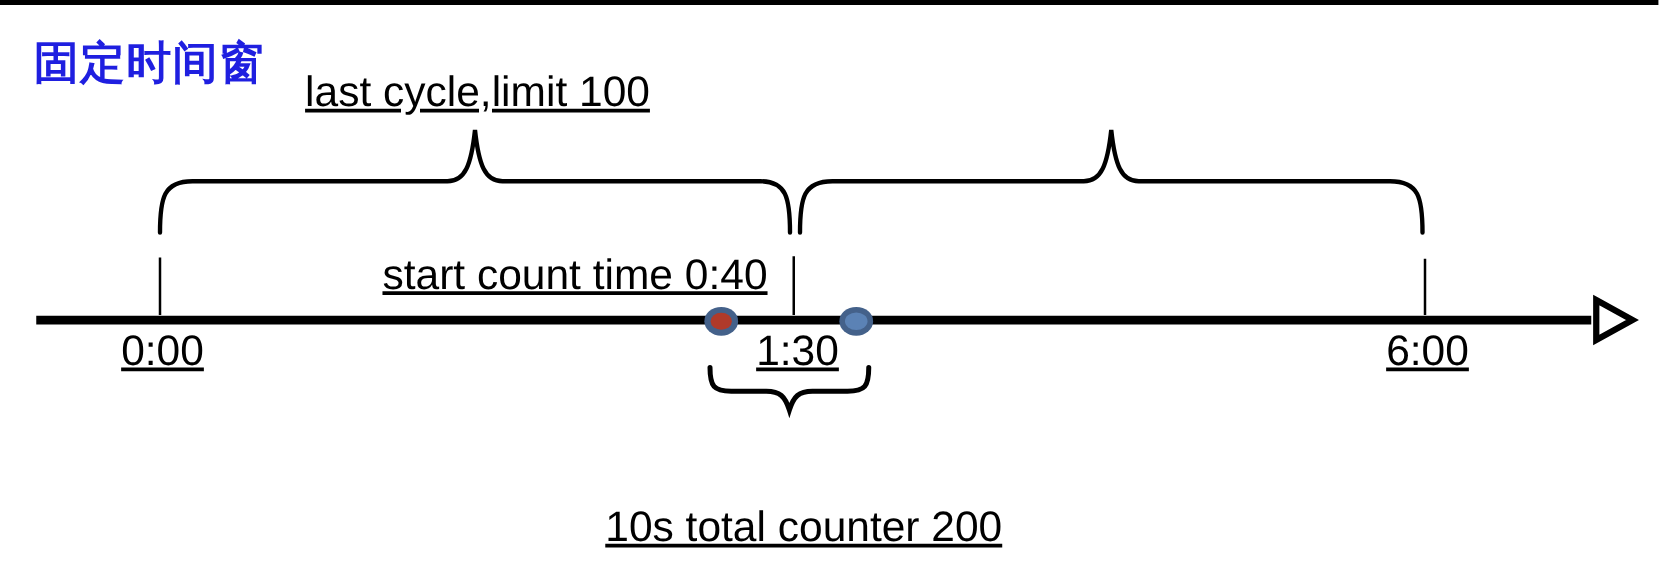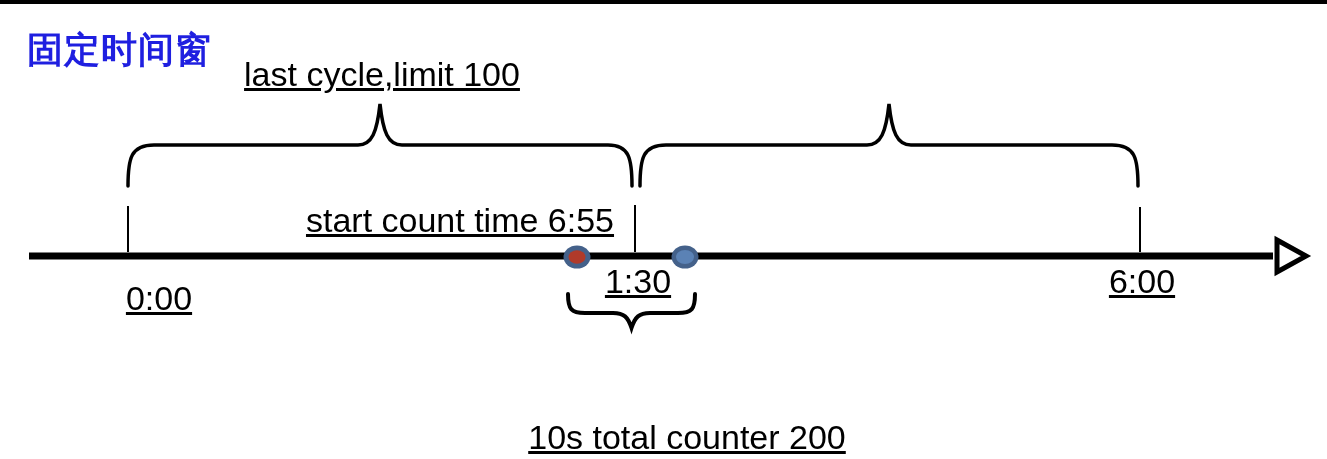--- a/index.html
+++ b/index.html
@@ -18,25 +18,25 @@
   .center { transform: translateX(-50%); }
   .title {
     left: 27px; top: 31px;
     font-size: 36px; font-weight: bold;
     color: #1f1fe0; letter-spacing: 1px; text-align: right;
   }
   .lbl-last    { left: 382px;  top: 56px;  }
   .lbl-current { left: 880px;  top: 56px;  }
   .lbl-start   { left: 460px;  top: 202px; }
   .lbl-now     { left: 779px;  top: 202px; }
-  .tick-0      { left: 130px;  top: 280px; margin-left: 29px; }
+  .tick-0      { left: 130px;  top: 263px; }
   .tick-1      { left: 638px;  top: 263px; }
   .tick-2      { left: 1142px; top: 263px; }
   .sum-1       { left: 651px;  top: 366px; }
-  .sum-2       { left: 643px;  top: 419px; margin-left: 44px; }
+  .sum-2       { left: 643px;  top: 404px; }
 </style>
 </head>
 <body>
 
 <div id="canvas">
 
   <svg id="diagram-svg" width="1327" height="459" viewBox="0 0 1327 459">
 
     <line x1="0" y1="2" x2="1327" y2="2" stroke="#000000" stroke-width="4"></line>
 
@@ -67,21 +67,21 @@
     <path d="M 568 294 C 568 309 571 313 585 313 L 613 313
              C 624 313 628 317 631.5 328
              C 635 317 639 313 650 313 L 678 313
              C 692 313 695 309 695 294" fill="none" stroke="#000000" stroke-width="4" stroke-linecap="round"></path>
   </svg>
 
   <div class="txt title">固定时间窗</div>
 
   <div class="txt label center lbl-last">last cycle,limit 100</div>
 
-  <div class="txt label center lbl-start">start count time 6:55</div>
+  <div class="txt label center lbl-start">start count time 0:40</div>
 
   <div class="txt label center tick-0">0:00</div>
   <div class="txt label center tick-1">1:30</div>
   <div class="txt label center tick-2">6:00</div>
 
   <div class="txt label center sum-2">10s total counter 200</div>
 
 </div>
 
 </body></html>

